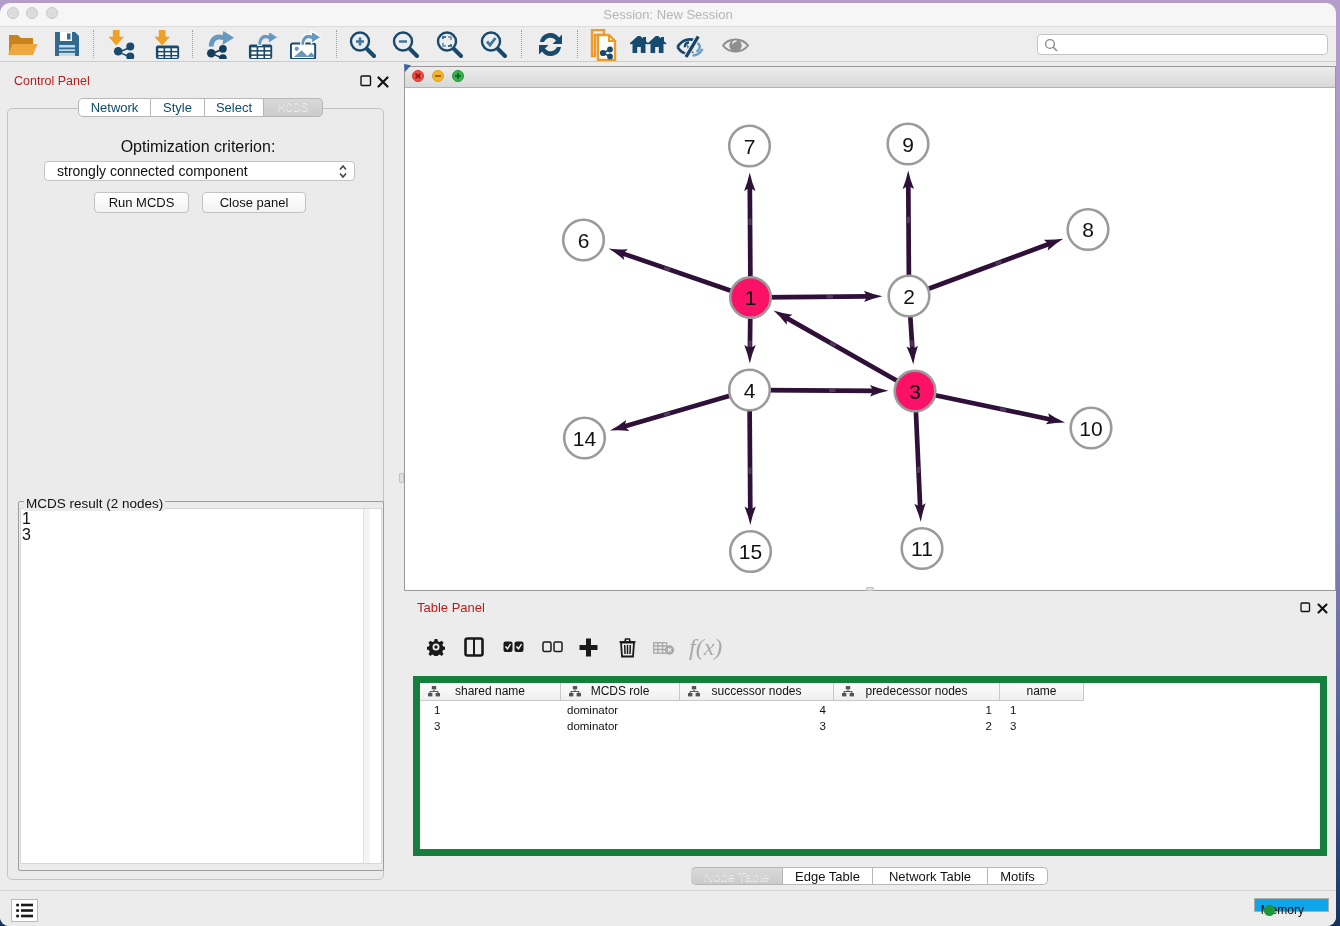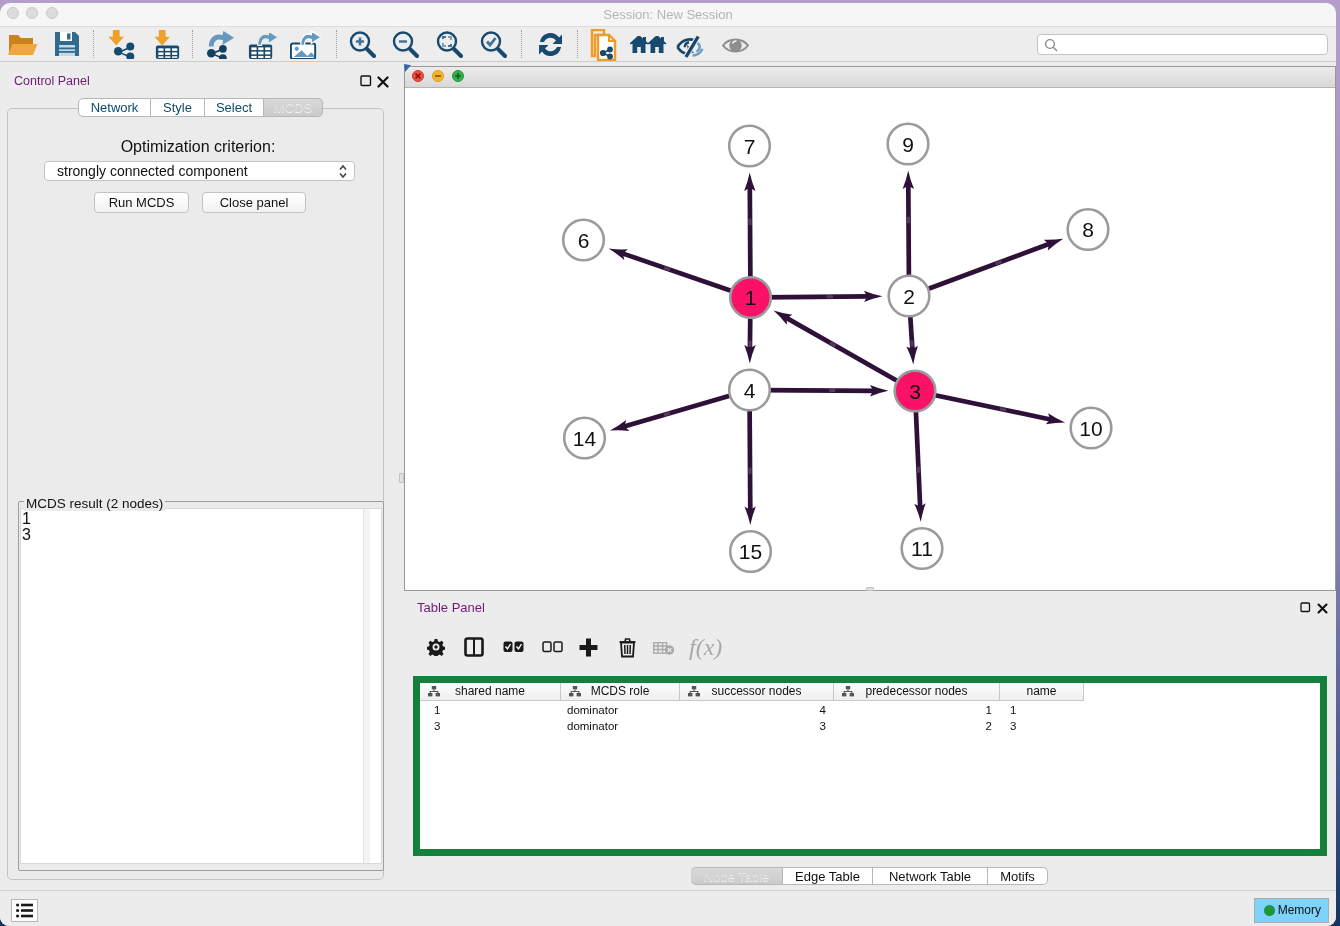--- a/index.html
+++ b/index.html
@@ -10,25 +10,25 @@
 .titlebar { position:absolute; left:0; top:0; width:100%; height:24px; background:#f6f6f6; border-radius:10px 10px 0 0; border-bottom:1px solid #dcdcdc; }
 .tl { position:absolute; top:4px; width:12px; height:12px; border-radius:50%; background:#dcdcdc; border:1px solid #c8c8c8; }
 .wtitle { position:absolute; top:4px; left:0; width:100%; text-align:center; font-size:13px; color:#b5b5b5; }
 
 .toolbar { position:absolute; left:0; top:24px; width:100%; height:35px; background:#ededed; border-bottom:1px solid #cccccc; }
 .tbi { position:absolute; top:0; }
 .tsep { position:absolute; top:3px; height:28px; width:0; border-left:1px dotted #9f9f9f; }
 .search { position:absolute; left:1037px; top:7px; width:291px; height:21px; background:#fff; border:1px solid #c4c4c4; border-radius:4px; }
 
 .cpanel { position:absolute; left:0; top:59px; width:396px; height:828px; background:#ececec; }
-.ptitle { font-size:13px; color:#701a75; }
+.ptitle { font-size:13px; color:#b91c1c; }
 .tabrow { position:absolute; height:19px; display:flex; }
 .tab { height:19px; font-size:13px; color:#0c4a6e; background:#fff; border:1px solid #b7b7b7; border-left:none; text-align:center; line-height:18px; }
 .tab.first { border-left:1px solid #b7b7b7; border-radius:5px 0 0 5px; }
-.tab.last { border-radius:0 5px 5px 0; }
+.tab.last { border-radius:0 5px 5px 0;font-family:Liberation Mono, monospace; }
 .tab.sel { background:linear-gradient(180deg,#d9d9d9,#cbcbcb); color:#d2d2d2; text-shadow:0 1px 0 #f2f2f2; }
 .tabpane { position:absolute; border:1px solid #c3c3c3; border-radius:5px; background:#ebebeb; }
 .macbtn { position:absolute; height:21px; background:linear-gradient(180deg,#ffffff,#f2f2f2); border:1px solid #c2c2c2; border-radius:4px; font-size:13px; color:#111; text-align:center; line-height:19px; }
 .fieldset { position:absolute; border:1px solid #9d9d9d; border-radius:2px; }
 .legend { position:absolute; background:#ebebeb; font-size:13.5px; color:#111; padding:0 2px; }
 
 .frame { position:absolute; left:404px; top:63px; width:932px; height:525px; border:1px solid #999; background:#fff; }
 .ftitle { position:absolute; left:0; top:0; width:100%; height:21px; background:linear-gradient(180deg,#ececec,#d8d8d8); border-bottom:1px solid #b4b4b4; }
 .ftext { position:absolute; width:100%; text-align:center; top:4px; font-size:12px; font-weight:bold; color:#222; }
 .light { position:absolute; top:3px; width:12px; height:12px; border-radius:50%; }
@@ -427,17 +427,17 @@
         <g fill="#1a1a1a">
             <circle cx="1.6" cy="2" r="1.6"></circle>
             <circle cx="1.6" cy="7.5" r="1.6"></circle>
             <circle cx="1.6" cy="13" r="1.6"></circle>
         <rect x="5" y="0.7" width="12" height="2.6"></rect>
             <rect x="5" y="6.2" width="12" height="2.6"></rect>
             <rect x="5" y="11.7" width="12" height="2.6"></rect>
           </g>
       </svg>
     </div>
-    <div style="position:absolute;left:1254px;top:7px;width:75px;height:25px;background:#7dd3fc;border:1px solid #ababab;font-size:12px;color:#111;text-align:right;line-height:22px;padding-right:7px">
+    <div style="position:absolute;left:1254px;top:7px;width:75px;height:14px;background:#0ea5e9;border:1px solid #ababab;font-size:12px;color:#111;text-align:right;line-height:22px;padding-right:24px">
       <span style="position:absolute;left:9px;top:6px;width:11px;height:11px;border-radius:50%;background:#1e9639"></span>Memory
     </div>
   </div>
 </div>
 
 </body></html>

